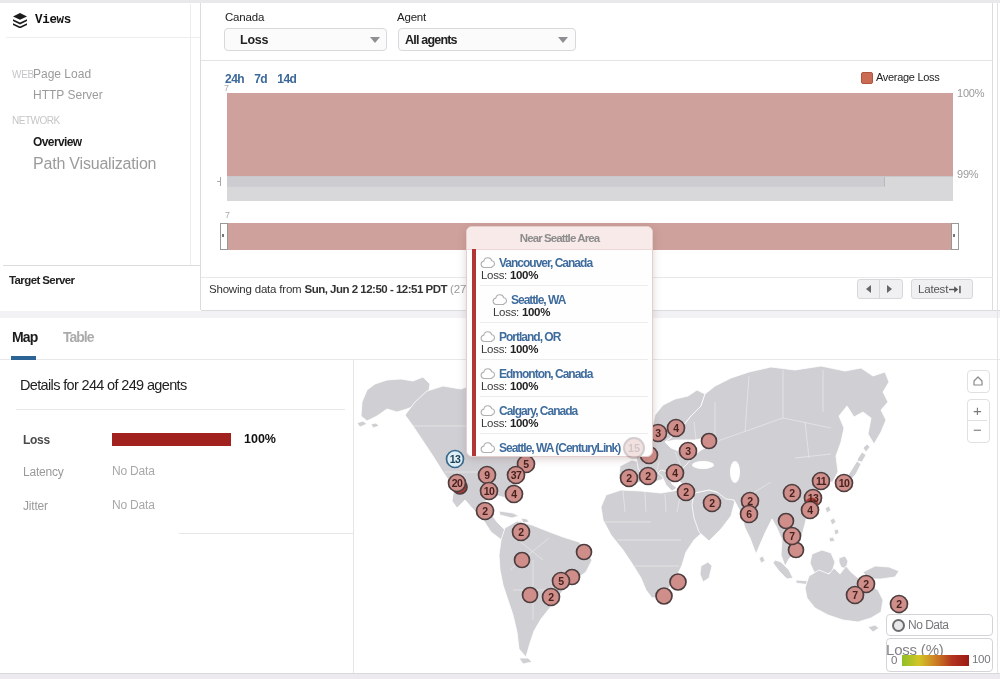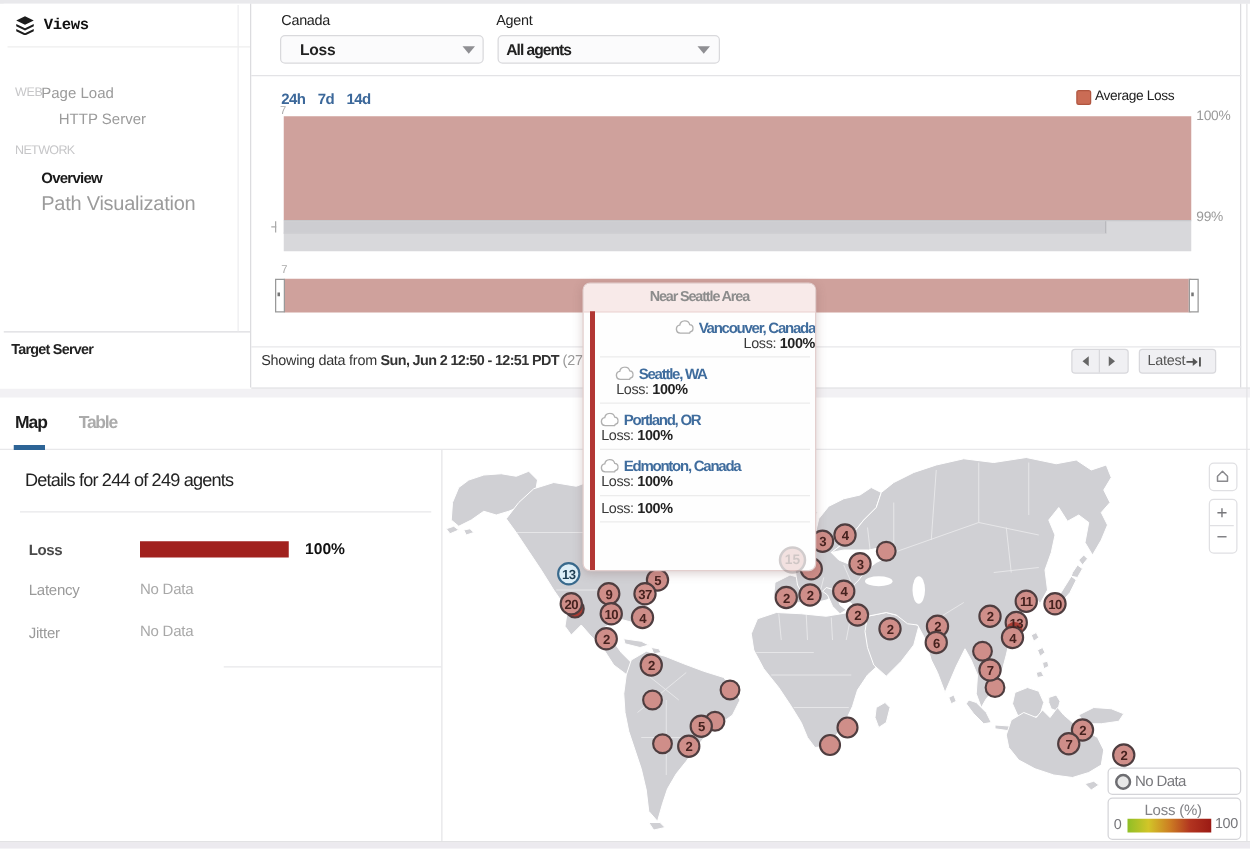--- a/index.html
+++ b/index.html
@@ -18,21 +18,21 @@
   <svg width="16" height="16" viewBox="0 0 16 16">
     <path d="M8 1 L15 4.4 8 7.8 1 4.4 Z" fill="#1c1c1c"></path>
     <path d="M1 7.2 L8 10.6 15 7.2 15 9.0 8 12.4 1 9.0 Z" fill="#1c1c1c"></path>
     <path d="M1 11.2 L8 14.6 15 11.2 15 13.0 8 16.4 1 13.0 Z" fill="#1c1c1c"></path>
   </svg>
 </div>
 <div class="abs" style="left:35px;top:13px;font-size:12.5px;letter-spacing:-0.3px;font-weight:bold;color:#111;font-family:Liberation Mono, monospace;">Views</div>
 <div class="abs" style="left:6px;top:37px;width:194px;height:1px;background:#eee;"></div>
 <div class="abs" style="left:12px;top:48px;font-size:10px;letter-spacing:-0.3px;color:#c6c6c8;margin-top:21px;">WEB</div>
 <div class="abs" style="left:33px;top:67px;font-size:12px;color:#9b9b9b;">Page Load</div>
-<div class="abs" style="left:33px;top:88px;font-size:12px;color:#9b9b9b;margin-left:14px;">HTTP Server</div>
+<div class="abs" style="left:33px;top:88px;font-size:12px;color:#9b9b9b;">HTTP Server</div>
 <div class="abs" style="left:12px;top:115px;font-size:10px;letter-spacing:-0.5px;color:#c6c6c8;">NETWORK</div>
 <div class="abs" style="left:33px;top:135px;font-size:12px;letter-spacing:-0.6px;font-weight:bold;color:#1a1a1a;">Overview</div>
 <div class="abs" style="left:33px;top:155px;font-size:16px;letter-spacing:-0.2px;color:#9b9b9b;">Path Visualization</div>
 <div class="abs" style="left:9px;top:274px;font-size:11.5px;letter-spacing:-0.6px;font-weight:bold;color:#222;">Target Server</div>
 
 <div class="abs" style="left:992px;top:3px;width:1px;height:307px;background:#dcdcdf;"></div>
 <div class="abs" style="left:201px;top:60px;width:792px;height:1px;background:#e3e3e6;"></div>
 <div class="abs" style="left:201px;top:310px;width:799px;height:1px;background:#dcdcdf;"></div>
 <div class="abs" style="left:0px;top:311px;width:1000px;height:7px;background:#f2f1f4;"></div>
 
@@ -262,30 +262,30 @@
 </svg>
 <div class="abs" style="left:967px;top:399px;width:21px;height:42px;background:#fff;border:1px solid #e0e0e3;border-radius:4px;"></div>
 <div class="abs" style="left:968px;top:420px;width:19px;height:1px;background:#e0e0e3;"></div>
 <div class="abs" style="left:971px;top:402px;width:13px;font-size:15px;color:#77777b;text-align:center;">+</div>
 <div class="abs" style="left:971px;top:421px;width:13px;font-size:15px;color:#77777b;text-align:center;">−</div>
 
 <div class="abs" style="left:886px;top:614px;width:105px;height:20px;background:#fff;border:1px solid #d4d4d8;border-radius:4px;"></div>
 <div class="abs" style="left:892px;top:619px;width:9px;height:9px;border-radius:50%;background:#e8e8e8;border:2px solid #6d6d71;"></div>
 <div class="abs" style="left:908px;top:618px;font-size:12px;letter-spacing:-0.5px;color:#77777b;">No Data</div>
 <div class="abs" style="left:886px;top:638px;width:105px;height:32px;background:#fff;border:1px solid #d4d4d8;border-radius:4px;"></div>
-<div class="abs" style="left:886px;top:641px;width:105px;font-size:12px;letter-spacing:-0.2px;color:#828286;text-align:center;">Loss (%)</div>
+<div class="abs" style="left:886px;top:641px;width:105px;font-size:15px;letter-spacing:-0.2px;color:#828286;">Loss (%)</div>
 <div class="abs" style="left:902px;top:655px;width:67px;height:11px;background:linear-gradient(to right,#8fbf26,#d2c528,#cd7f23,#b23420,#9b1a14);"></div>
 <div class="abs" style="left:891px;top:654px;font-size:11.5px;color:#77777b;">0</div>
 <div class="abs" style="left:972px;top:653px;font-size:11.5px;letter-spacing:-0.3px;color:#77777b;">100</div>
 
 <div class="abs" style="left:466px;top:226px;width:185px;height:229px;background:#fefefe;border:1px solid #e3cfce;border-radius:6px;box-shadow:0 2px 8px rgba(120,80,80,0.25);overflow:hidden;">
   <div style="height:22px;background:#f8eae9;border-bottom:1px solid #eed9d8;text-align:center;font-size:11.5px;letter-spacing:-0.9px;font-weight:bold;color:#8c8c8c;line-height:22px;">Near Seattle Area</div>
   <div style="position:absolute;left:5px;top:22px;width:4px;height:207px;background:#b23734;"></div>
   <div style="position:absolute;left:13px;top:22px;right:0;">
-    <div style="padding:4px 0 0 0;text-align:right;">
+    <div style="padding:4px 0 0 0;">
       <div style="height:16px;"><svg class="cld" width="15" height="12" viewBox="0 0 15 12">
             <path d="M4.2 10.5 a3.2 3.2 0 0 1 -0.4 -6.35 a4.1 4.1 0 0 1 8 -0.4 a2.9 2.9 0 0 1 0.4 5.73 l-0.5 1.02 Z" fill="#fff" stroke="#b0b0b0" stroke-width="1.1"></path>
           </svg><span class="lnk">Vancouver, Canada</span></div>
       <div class="lossln">Loss: <b style="color:#222;">100%</b></div>
     </div>
     <div class="pdiv"></div>
     <div style="padding:4px 0 0 0;margin-left:12px;">
       <div style="height:16px;"><svg class="cld" width="15" height="12" viewBox="0 0 15 12">
             <path d="M4.2 10.5 a3.2 3.2 0 0 1 -0.4 -6.35 a4.1 4.1 0 0 1 8 -0.4 a2.9 2.9 0 0 1 0.4 5.73 l-0.5 1.02 Z" fill="#fff" stroke="#b0b0b0" stroke-width="1.1"></path>
           </svg><span class="lnk">Seattle, WA</span></div>
@@ -300,23 +300,31 @@
     </div>
     <div class="pdiv"></div>
     <div style="padding:4px 0 0 0;">
       <div style="height:16px;"><svg class="cld" width="15" height="12" viewBox="0 0 15 12">
             <path d="M4.2 10.5 a3.2 3.2 0 0 1 -0.4 -6.35 a4.1 4.1 0 0 1 8 -0.4 a2.9 2.9 0 0 1 0.4 5.73 l-0.5 1.02 Z" fill="#fff" stroke="#b0b0b0" stroke-width="1.1"></path>
           </svg><span class="lnk">Edmonton, Canada</span></div>
       <div class="lossln">Loss: <b style="color:#222;">100%</b></div>
     </div>
     <div class="pdiv"></div>
     <div style="padding:4px 0 0 0;">
-      <div class="lossln">Loss: <b style="color:#222;">100%</b></div>
-    </div>
-    <div class="pdiv"></div>
+      <div style="height:16px;"><svg class="cld" width="15" height="12" viewBox="0 0 15 12">
+            <path d="M4.2 10.5 a3.2 3.2 0 0 1 -0.4 -6.35 a4.1 4.1 0 0 1 8 -0.4 a2.9 2.9 0 0 1 0.4 5.73 l-0.5 1.02 Z" fill="#fff" stroke="#b0b0b0" stroke-width="1.1"></path>
+          </svg><span class="lnk">Calgary, Canada</span></div>
+      <div class="lossln">Loss: <b style="color:#222;">100%</b></div>
+    </div>
+    <div class="pdiv"></div>
+    <div style="padding:4px 0 0 0;">
+      <div style="height:16px;"><svg class="cld" width="15" height="12" viewBox="0 0 15 12">
+            <path d="M4.2 10.5 a3.2 3.2 0 0 1 -0.4 -6.35 a4.1 4.1 0 0 1 8 -0.4 a2.9 2.9 0 0 1 0.4 5.73 l-0.5 1.02 Z" fill="#fff" stroke="#b0b0b0" stroke-width="1.1"></path>
+          </svg><span class="lnk">Seattle, WA (CenturyLink)</span></div>
+    </div>
   </div>
 </div>
 
 <div class="abs" style="left:623px;top:437px;width:18px;height:18px;border-radius:50%;background:#cf8e89;border:2px solid #4e3d3f;opacity:0.25;text-align:center;font-size:11px;font-weight:bold;color:#46221f;line-height:18px;">15</div>
 
 <style>
 .cld{vertical-align:-2px;margin-right:4px;}
 .lnk{font-size:12px;letter-spacing:-1px;font-weight:bold;color:#3f6c9d;}
 .lossln{height:13px;font-size:11.5px;letter-spacing:-0.3px;color:#3a3a3a;padding-left:1px;}
 .pdiv{height:1px;background:#ececec;margin:3px 4px 0 0;}

